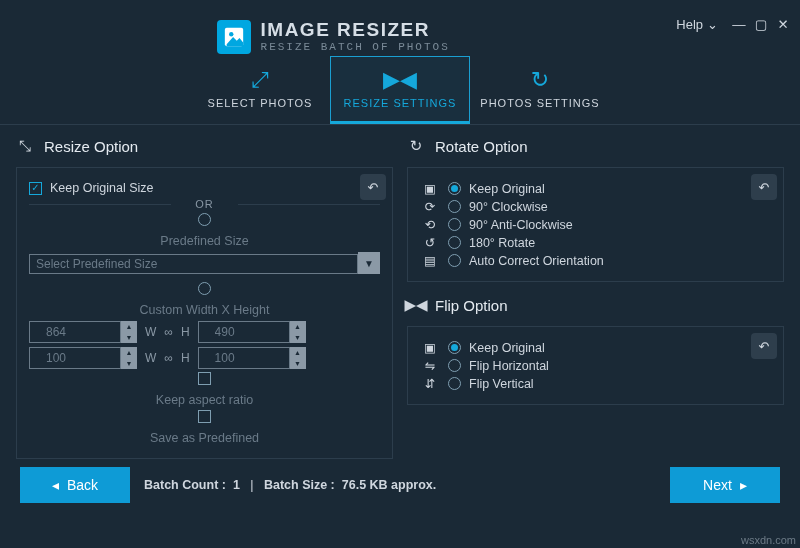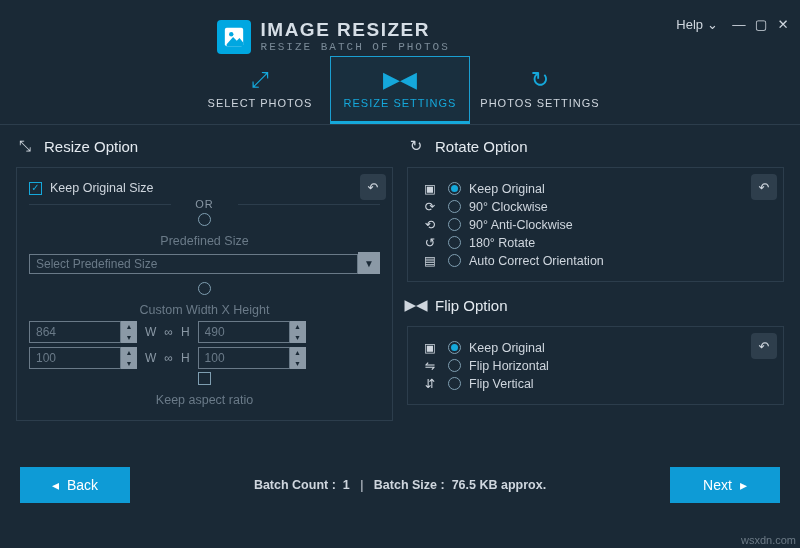--- a/index.html
+++ b/index.html
@@ -47,32 +47,32 @@
 .or-sep { display: flex; align-items: center; gap: 20px; margin: 2px 0; font-size: 11px; color: #8896a3; letter-spacing: 1px; }
 .or-sep .line { flex: 1; height: 1px; background: #2c3d4c; }
 .or-sep span.mid { padding: 0 4px; }
 
 .select-fake { display: flex; align-items: flex-end; margin-top: 4px; height: 22px; }
 .select-fake .body { flex: 1; border: 1px solid #6a7a88; font-size: 12px; color: #6a7a88; padding: 2px 6px; background: transparent; }
 .select-fake .btn { width: 22px; height: 22px; background: #8b99a6; display: flex; align-items: center; justify-content: center; color: #1a2936; font-size: 10px; }
 
 .wh-row { display: flex; align-items: center; gap: 8px; margin-top: 4px; }
 .numfield { display: flex; align-items: center; }
-.numfield input { width: 92px; height: 22px; background: transparent; border: 1px solid #6a7a88; color: #6a7a88; font-size: 12px; padding: 0 6px; }
+.numfield input { width: 92px; height: 22px; background: transparent; border: 1px solid #6a7a88; color: #6a7a88; font-size: 12px; padding: 0 16px; }
 .numfield .spin { width: 16px; height: 22px; background: #8b99a6; display: flex; flex-direction: column; }
 .numfield .spin div { flex: 1; display: flex; align-items: center; justify-content: center; font-size: 7px; color: #1a2936; }
 .wh-label { font-size: 12px; color: #8a98a5; }
 .link-icon { font-size: 12px; color: #8a98a5; }
 
 .reset-btn { position: absolute; top: 6px; right: 6px; width: 26px; height: 26px; border-radius: 4px; background: #2e3e4c; display: flex; align-items: center; justify-content: center; color: #cfd6de; cursor: pointer; }
 
 
 .footer { display: flex; align-items: center; padding: 10px 20px 0; gap: 14px; }
 .navbtn { background: #0e9bd6; color: #fff; border: none; width: 110px; height: 36px; font-size: 14px; display: flex; align-items: center; justify-content: center; gap: 8px; cursor: pointer; }
-.footer .status { flex: 1; text-align: center; font-size: 12.5px; color: #cfd6de; }
+.footer .status { flex: 1; font-size: 12.5px; color: #cfd6de; }
 .footer .status b { font-weight: 600; }
 
 .watermark { position: absolute; right: 4px; bottom: 2px; font-size: 11px; color: #6c7a86; }
 </style>
 </head>
 <body>
 
 <div class="titlebar">
   <div class="brand">
     <div class="logo">
@@ -183,20 +183,24 @@
           <div class="spin">
               <div>▲</div>
               <div>▼</div>
             </div>
         </div>
       </div>
 
       <div class="row disabled" style="">
         <span class="ctrl square"></span>
         <span>Keep aspect ratio</span>
+      </div>
+      <div class="row disabled">
+        <span class="ctrl square"></span>
+        <span>Save as Predefined</span>
       </div>
     </div>
   </div>
 
   <div class="right">
     <div class="section-head">
       <span class="shicon">↻</span>
       <span>Rotate Option</span>
     </div>
     <div class="box">

